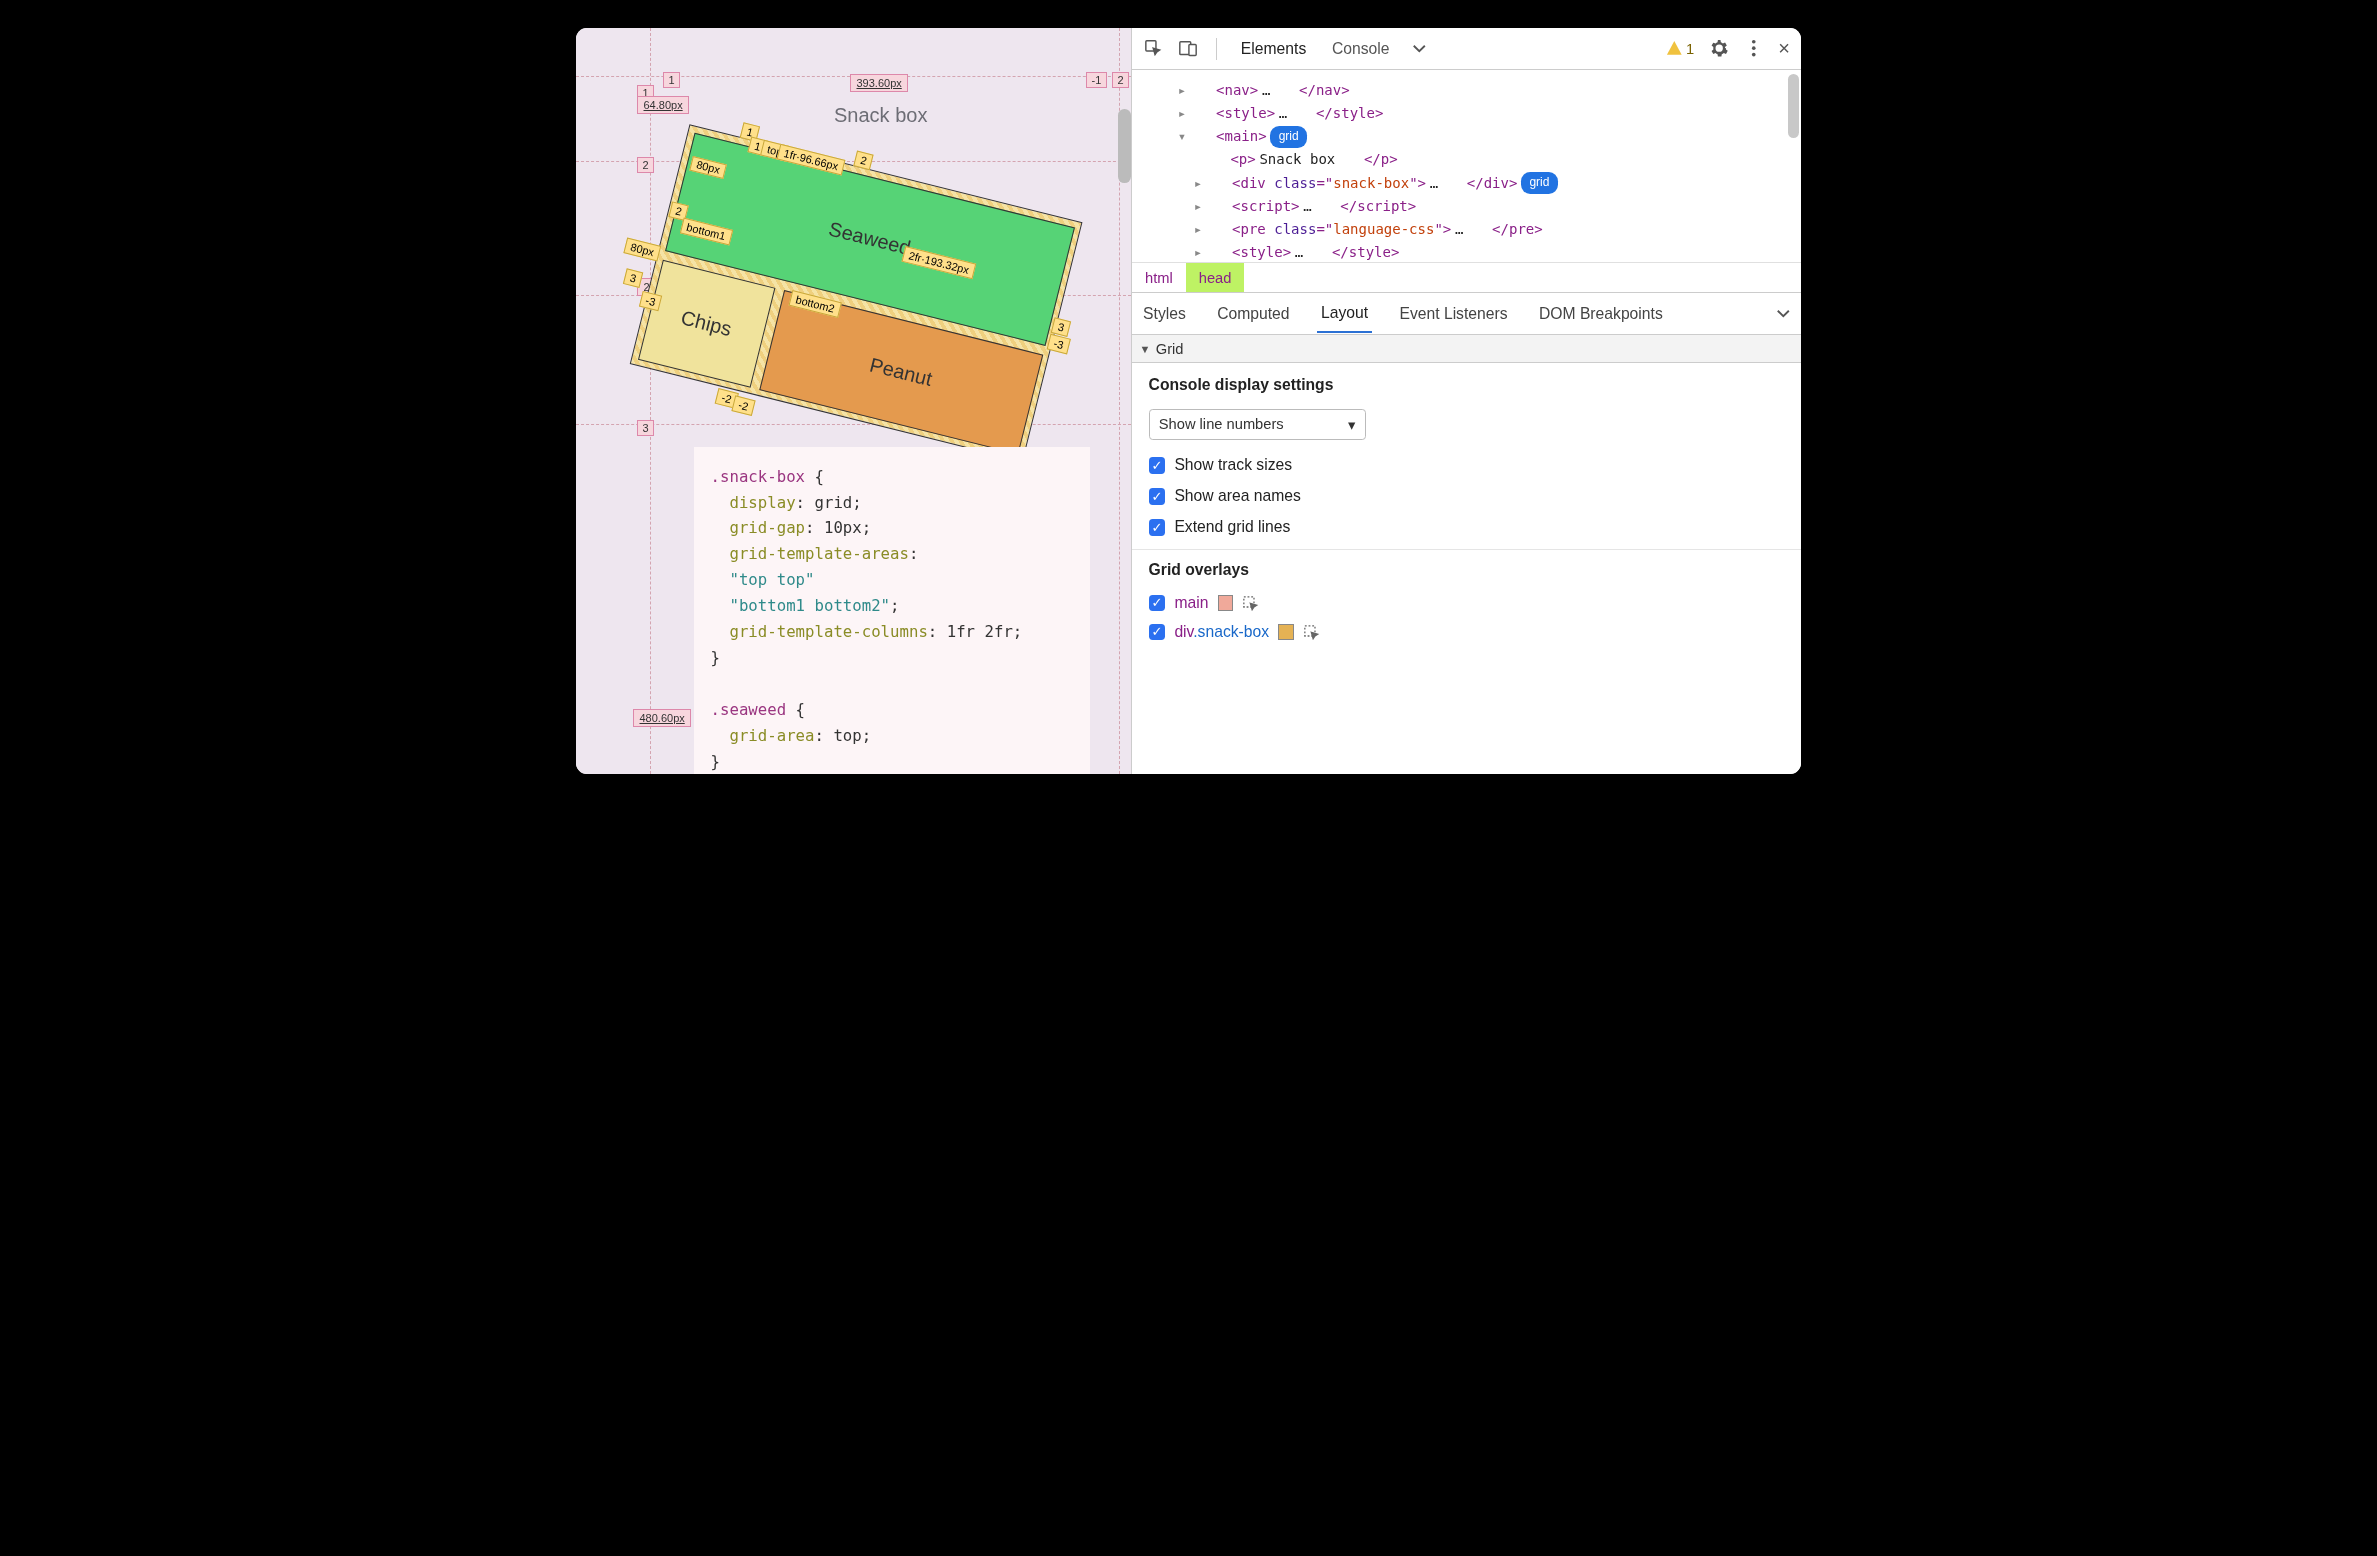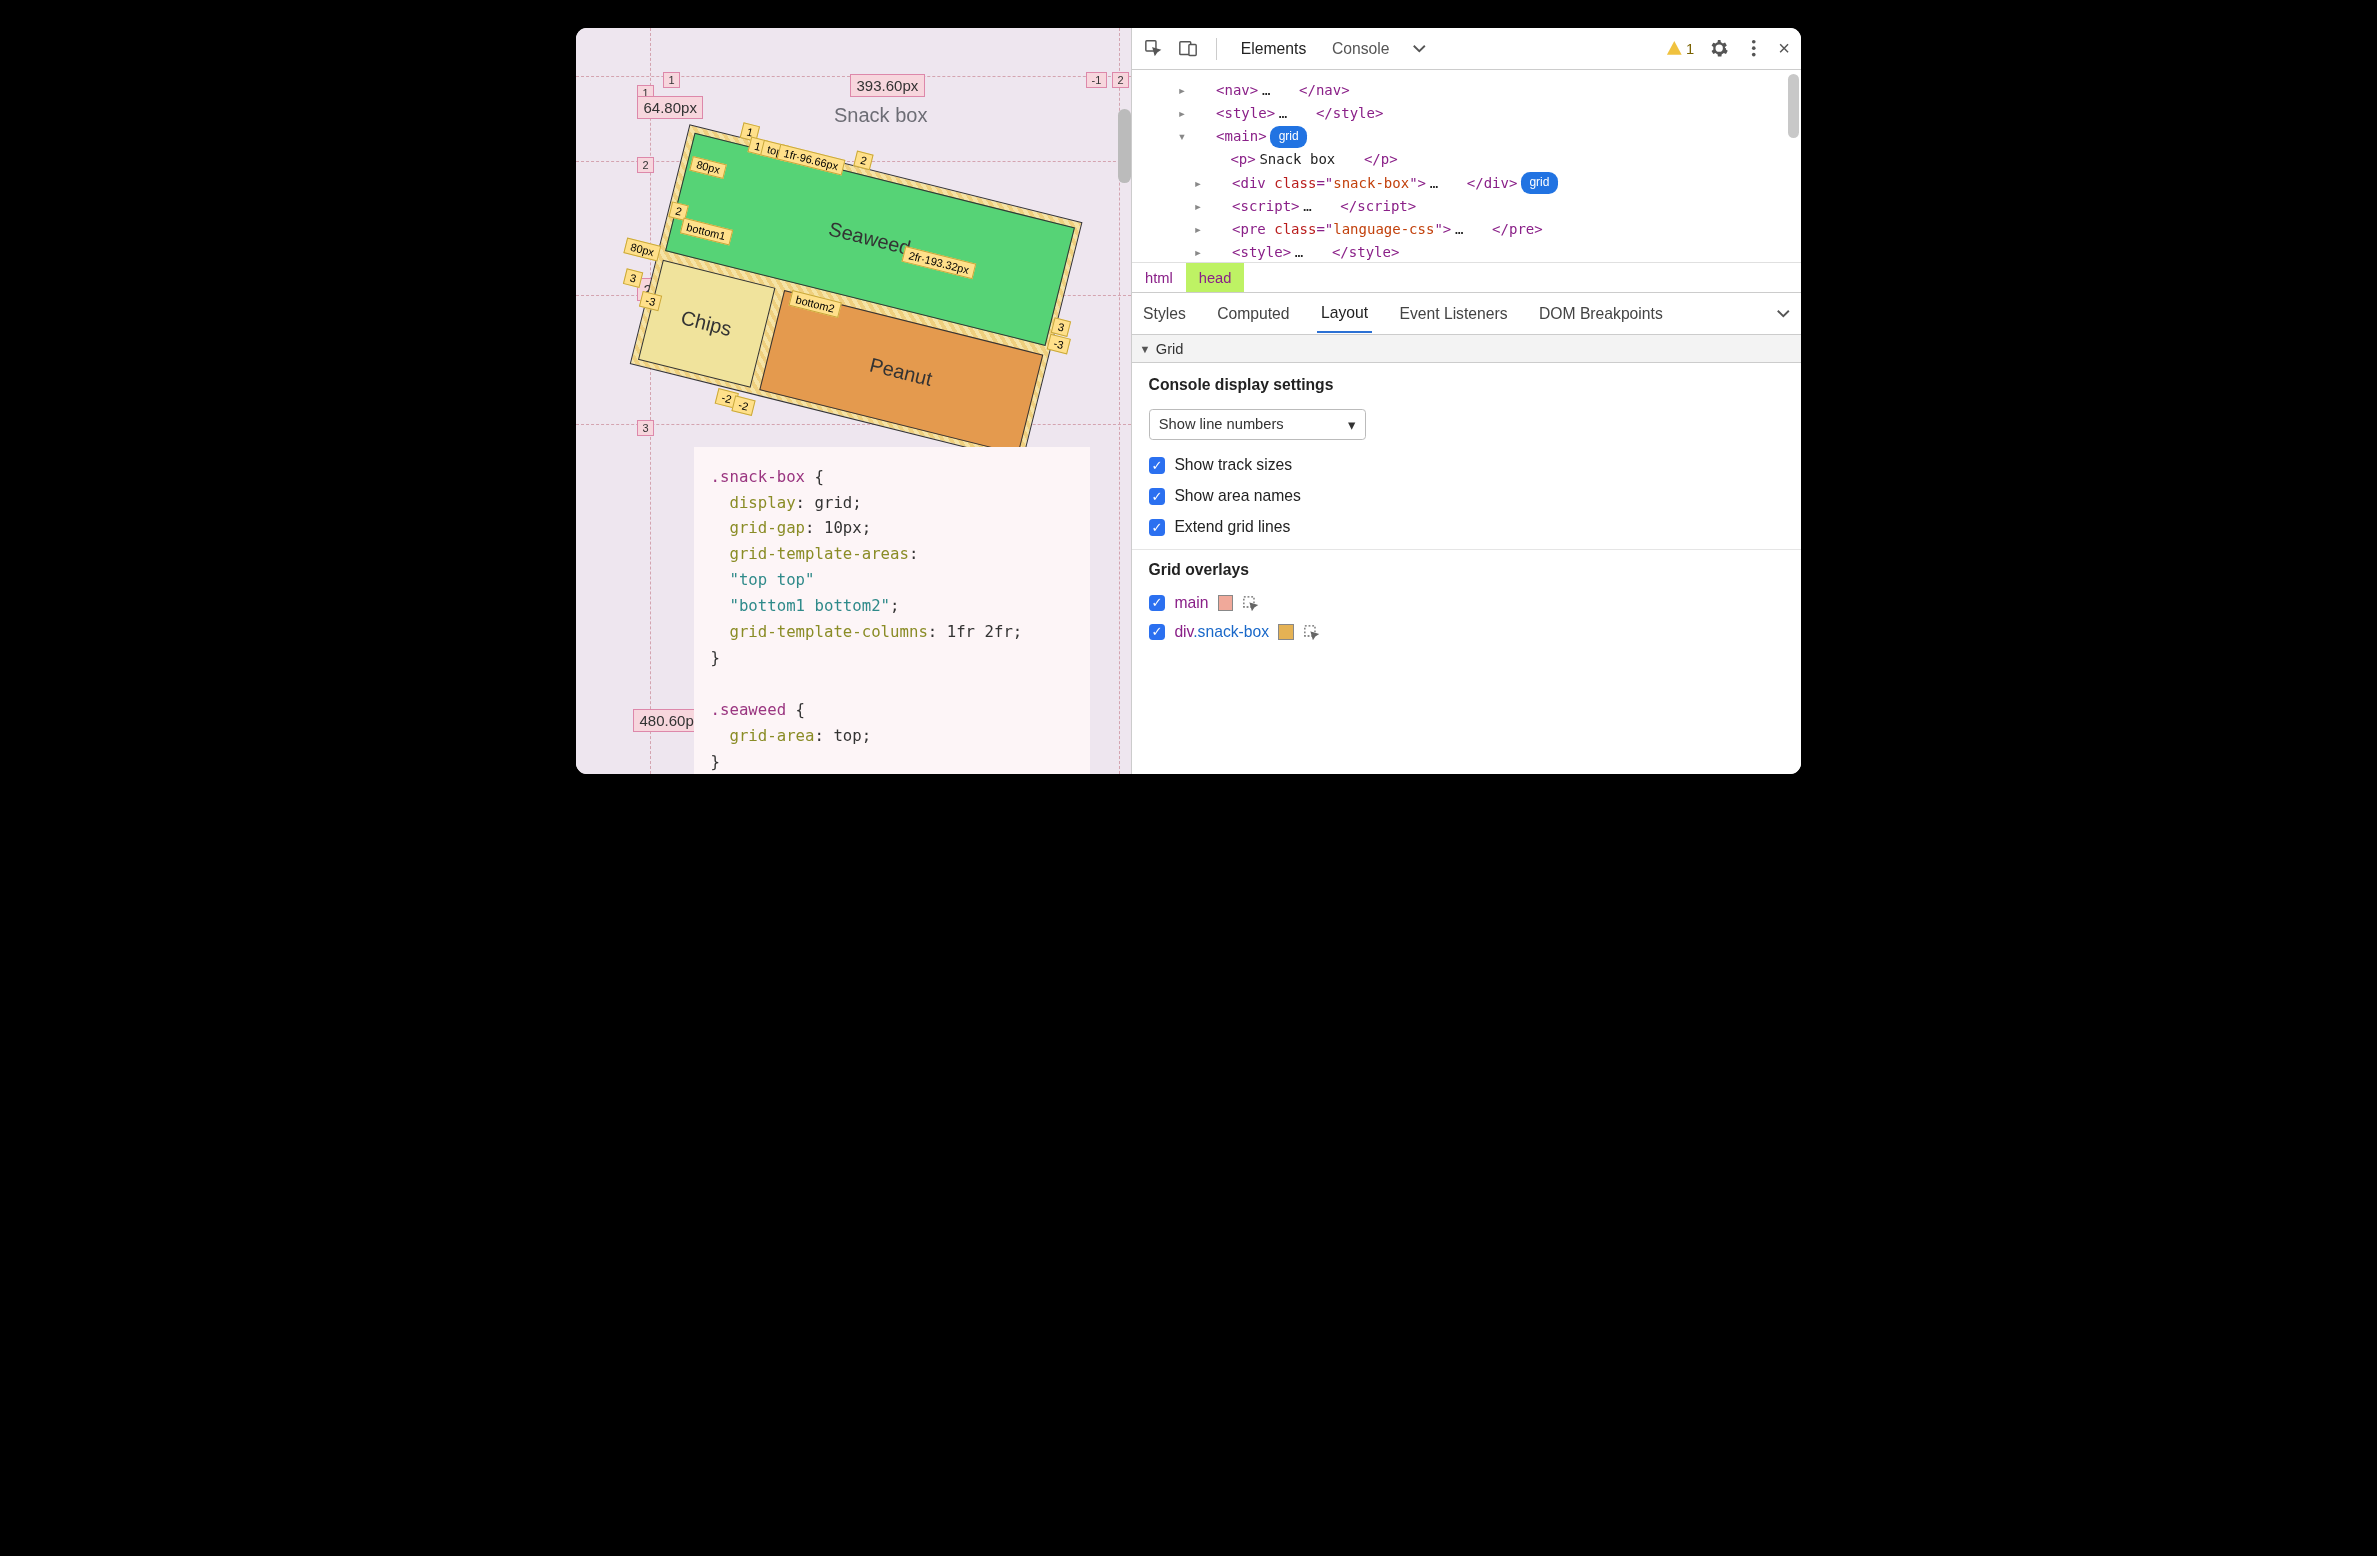--- a/index.html
+++ b/index.html
@@ -5,21 +5,21 @@
 * { box-sizing: border-box; margin: 0; padding: 0; }
 body { font-family: -apple-system, "Helvetica Neue", Arial, sans-serif; font-size: 13px; background: #000; color: #333; }
 .window { width: 1225px; height: 746px; margin: 28px auto; background: #fff; border-radius: 11px; overflow: hidden; display: flex; position: relative; }
 
 
 .viewport { width: 556px; height: 100%; background: #eee6ef; position: relative; overflow: hidden; border-right: 0.9px solid #ccc; }
 .viewport-scroll { position: absolute; right: 0; top: 81px; width: 13px; height: 74px; background: #bbb; border-radius: 6.4px; }
 
 
 .badge-num { position: absolute; background: #f7d6dd; color: #333; font-size: 11px; padding: 0.9px 4.6px; border: 0.9px solid #d8a; }
-.badge-size { position: absolute; background: #f7d6dd; color: #333; font-size: 15px; padding: 1.8px 5.5px; border: 0.9px solid #d8a; white-space: nowrap; }
+.badge-size { position: absolute; background: #f7d6dd; color: #333; font-size: 11px; padding: 1.8px 5.5px; border: 0.9px solid #d8a; white-space: nowrap; text-decoration: underline; }
 .badge-yel { position: absolute; background: #ffe08a; border: 0.9px solid #c9a83a; color: #000; font-size: 11px; padding: 0.9px 4.6px; }
 .badge-name { position: absolute; background: #ffe08a; border: 0.9px solid #c9a83a; color: #000; font-size: 11px; padding: 0.9px 4.6px; }
 
 .page-title { position: absolute; left: 258px; top: 76px; color: #6d6d75; font-size: 20px; font-weight: 500; }
 
 
 .rot { position: absolute; left: 101px; top: 106px; width: 405px; transform: rotate(14deg); transform-origin: 46px 46px; }
 .rot .frame { border: 0.9px solid #333; padding: 5.5px; background: repeating-linear-gradient(45deg,#f5e3a5,#f5e3a5 3.7px,#efd07f 3.7px,#efd07f 7.4px); }
 .rot .row { display: flex; gap: 9.2px; }
 .rot .row + .row { margin-top: 9.2px; }
@@ -51,21 +51,21 @@
 .tb-spacer { flex: 1; }
 .warn { display: flex; align-items: center; gap: 3.7px; font-size: 14.7px; color: #7a6200; }
 .warn svg { color: #f0c23f; }
 .close-x { font-size: 20px; color: #555; cursor: pointer; }
 
 .dom { flex: 0 0 auto; padding: 9.2px 7.4px; font-family: Menlo, Consolas, monospace; font-size: 14px; line-height: 1.65; overflow: hidden; height: 192px; position: relative; }
 .dom-scroll { position: absolute; right: 1.8px; top: 3.7px; width: 11px; height: 64px; background: #c8c8c8; border-radius: 5.5px; }
 .dom-line { display: flex; align-items: center; gap: 3.7px; white-space: nowrap; }
 .dom-line .tri { color: #888; width: 11px; text-align: center; }
 .dom .tag { color: #8a2088; margin-left: 25px; }
-.dom .attr { color: #b91c1c; }
+.dom .attr { color: #4c1d95; }
 .dom .attrv { color: #c2410c; }
 .dom .txt { color: #222; }
 .pill { background: #2173e2; color: #fff; border-radius: 9.2px; padding: 0.9px 8.3px; font-size: 12px; font-family: -apple-system, sans-serif; }
 
 .crumbs { height: 31px; border-top: 0.9px solid #e0e0e0; border-bottom: 0.9px solid #ccc; display: flex; align-items: stretch; font-size: 14.7px; }
 .crumb { display: flex; align-items: center; padding: 0 13px; color: #8a2088; }
 .crumb.active { background: #bef264; }
 
 .sub-tabs { height: 42px; border-bottom: 0.9px solid #ccc; display: flex; align-items: center; padding: 0 7.4px; gap: 24px; font-size: 15.7px; color: #444; }
 .sub-tab { padding: 9.2px 3.7px; cursor: pointer; }

